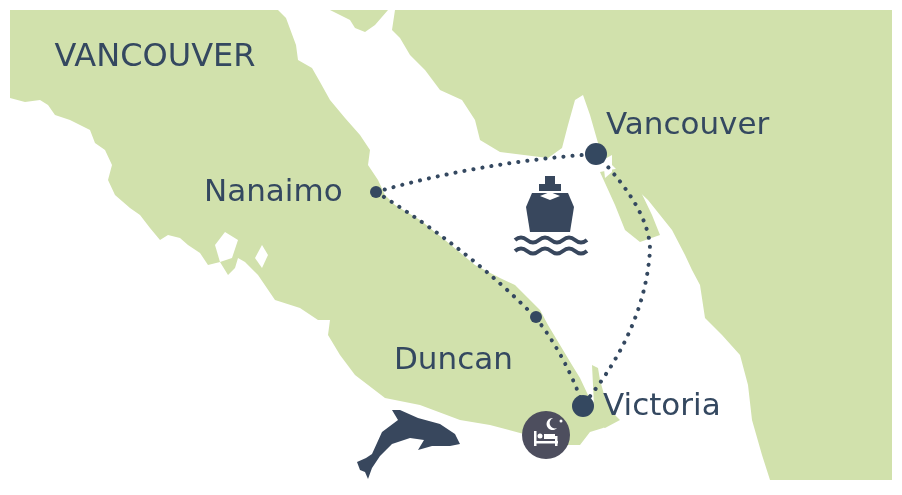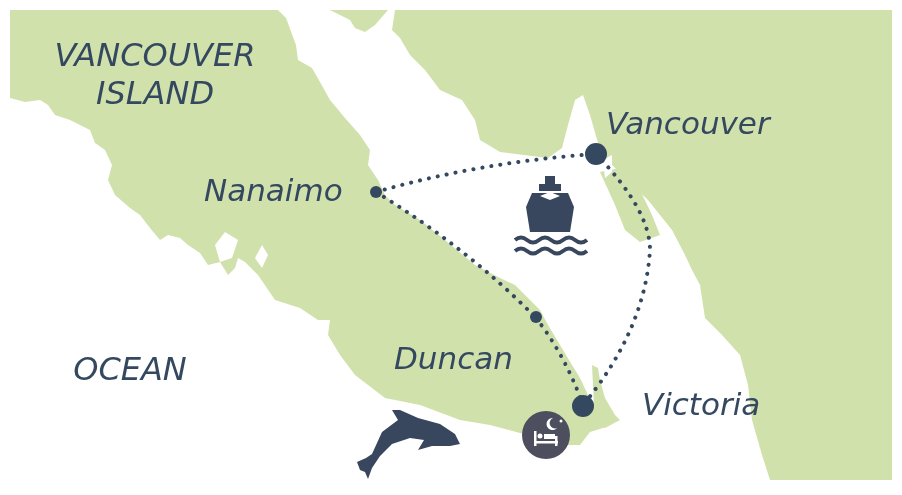--- a/index.html
+++ b/index.html
@@ -1,19 +1,19 @@
 <!DOCTYPE html>
 <html><head>
 <meta charset="utf-8">
 <style>
   html, body { margin: 0; padding: 0; background: #ffffff; }
   body { width: 902px; height: 495px; overflow: hidden; position: relative;
          font-family: "DejaVu Sans", sans-serif; }
   #map { position: absolute; left: 0; top: 0; width: 902px; height: 495px; }
-  .label { position: absolute; color: #344860; white-space: nowrap; line-height: 1; font-style: italic; }
+  .label { position: absolute; color: #344860; white-space: nowrap; line-height: 1; }
   .region-label { font-size: 32px; text-align: center; line-height: 1.2; }
   .city-label { font-size: 31px; }
 </style>
 </head>
 <body>
 
 <svg id="map" viewBox="0 0 902 495" xmlns="http://www.w3.org/2000/svg">
 
   <path fill="#d1e1ac" d="M10,10 L278,10 L286,18 L296,45 L298,60 L312,68 L320,82 L330,100 L345,118 L360,135 L370,150 L368,165 L378,180 L385,195 L395,205 L420,220 L445,240 L475,265 L500,278 L515,285 L528,298 L540,310 L548,325 L560,345 L572,365 L580,378 L588,395 L600,410 L610,420 L603,428 L590,432 L580,445 L565,445 L545,440 L520,433 L490,425 L460,420 L420,405 L385,398 L355,375 L340,355 L328,335 L330,320 L318,320 L300,308 L275,300 L258,275 L245,262 L238,258 L235,268 L228,275 L220,262 L208,265 L200,253 L188,245 L180,238 L168,235 L160,240 L150,228 L140,215 L130,208 L115,195 L108,180 L112,165 L105,150 L95,143 L90,130 L70,120 L55,115 L48,105 L40,100 L25,102 L10,98 Z"></path>
 
@@ -60,22 +60,20 @@
     <rect x="534" y="431" width="2.5" height="15" fill="#ffffff"></rect>
     <rect x="555" y="436" width="2.5" height="10" fill="#ffffff"></rect>
     <rect x="534" y="441" width="24" height="2.5" fill="#ffffff"></rect>
     <circle cx="540" cy="436" r="2.5" fill="#ffffff"></circle>
     <rect x="544" y="434" width="11" height="5" fill="#ffffff"></rect>
   </g>
 </svg>
 
 <div class="label region-label" style="left:45px; top:36px; width:220px;">
   <div>VANCOUVER</div>
-  <div>ISLAND</div>
 </div>
 <div class="label region-label" style="left:55px; top:350px; width:150px;">
-  <div>OCEAN</div>
 </div>
 
 <div class="label city-label" style="left:197px; top:175px;margin-left:7px;">Nanaimo</div>
 <div class="label city-label" style="left:606px; top:108px;">Vancouver</div>
 <div class="label city-label" style="left:394px; top:302px;margin-top:41px;">Duncan</div>
-<div class="label city-label" style="left:603px; top:389px;margin-left:39px;">Victoria</div>
+<div class="label city-label" style="left:603px; top:389px;">Victoria</div>
 
 </body></html>

